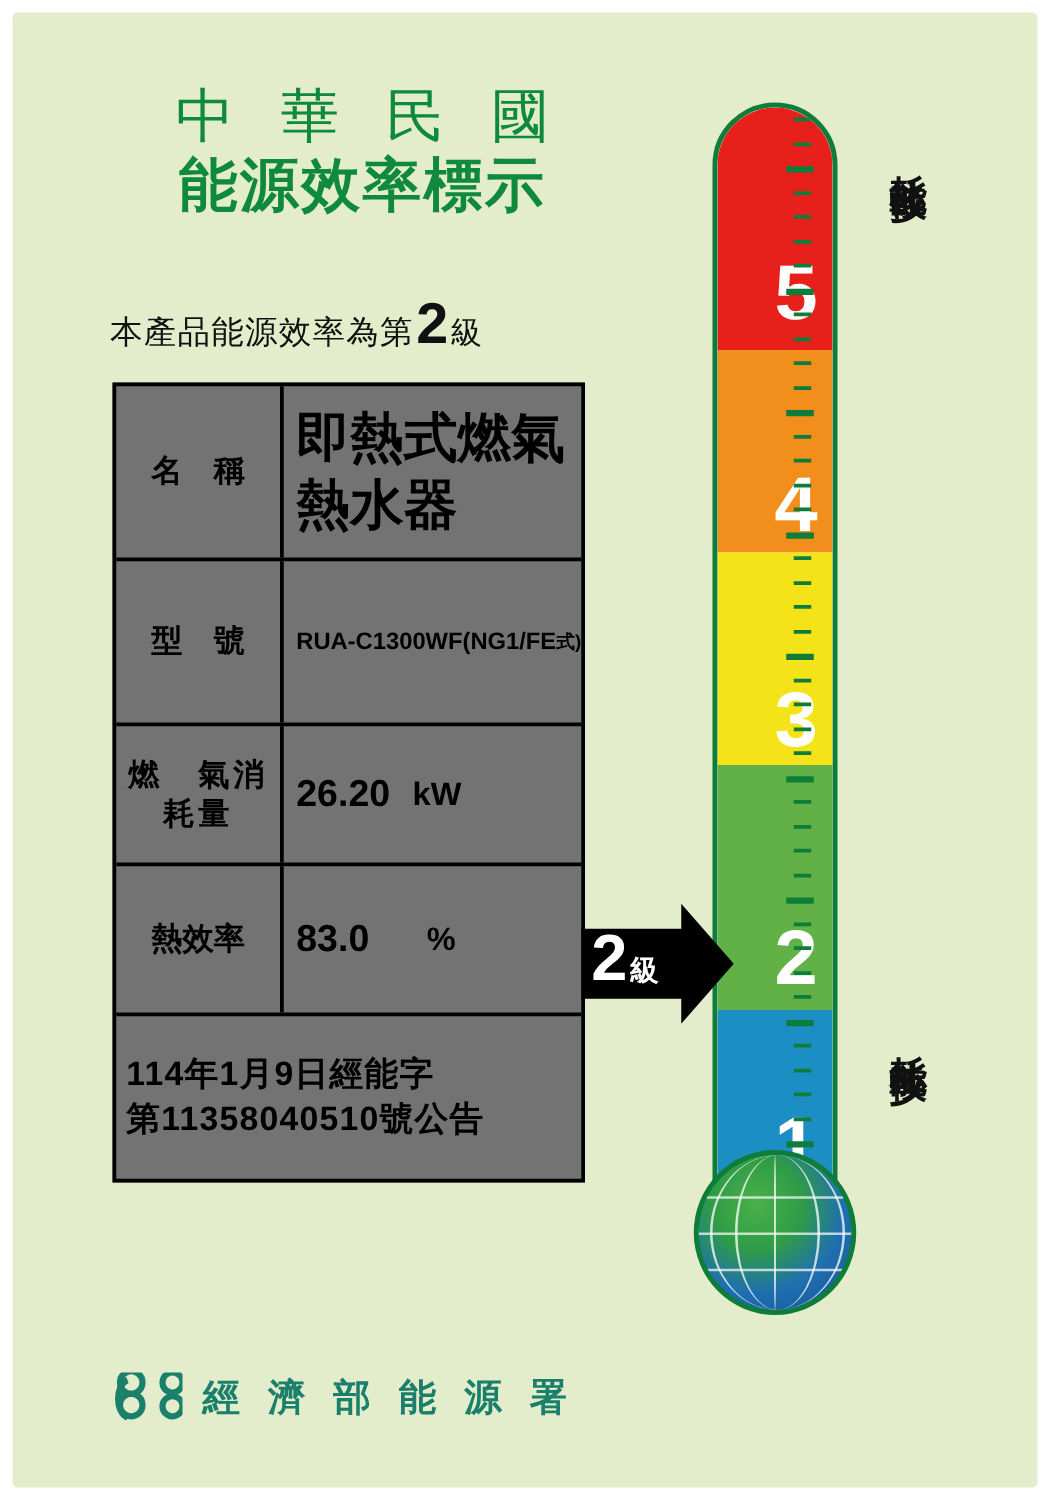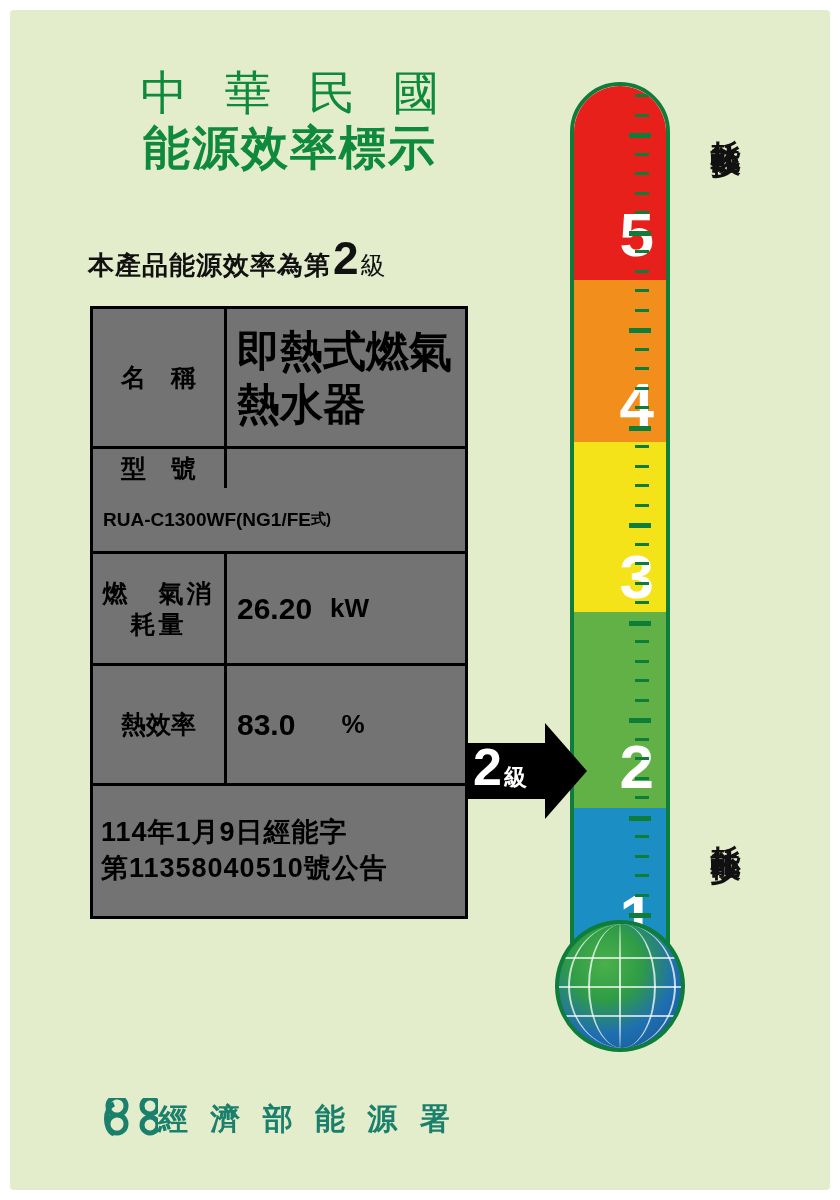--- a/index.html
+++ b/index.html
@@ -52,21 +52,21 @@
     left: 78px;
     top: 228px;
     width: 420px;
     display: flex;
     align-items: baseline;
     color: #111;
   }
   .subtitle-text {
     font-size: 26px;
     letter-spacing: 1px;
-    font-weight: 700;
+    font-weight: 400;
   }
   .subtitle-grade {
     font-size: 46px;
     font-weight: bold;
     line-height: 0.9;
     margin: 0 2px;
   }
   .subtitle-suffix {
     font-size: 25px;
   }
@@ -108,21 +108,21 @@
     padding-left: 10px;
     box-sizing: border-box;
     color: #000;
   }
   .row-name { height: 140px; }
   .row-name .tvalue {
     font-size: 43px;
     font-weight: bold;
     line-height: 1.22;
   }
-  .row-model { height: 105px; flex-direction: column; }
+  .row-model { height: 132px; }
   .row-model .tvalue {
     font-size: 19px;
     font-weight: bold;
     letter-spacing: 0px;
   }
   .row-model .model-suffix { font-size: 15px; }
   .row-gas { height: 112px; }
   .row-gas .tlabel { line-height: 1.22; letter-spacing: 3px; }
   .row-gas .tvalue { font-size: 30px; font-weight: bold; }
   .row-gas .unit { font-size: 26px; margin-left: 18px; font-weight: bold; }
@@ -151,24 +151,25 @@
   .reg-text {
     font-size: 21px;
     font-weight: bold;
     color: #000;
     letter-spacing: 0.5px;
   }
 
   
   .footer {
     position: absolute;
-    left: 92px;
+    left: 80px;
     top: 1088px;
     display: flex;
-    align-items: flex-end;
+    align-items: flex-start;
+    gap: 16px;
   }
   .footer-logo {
     width: 56px;
     height: 42px;
     position: relative;
   }
   .footer-text {
     font-size: 30px;
     letter-spacing: 7px;
     color: #1a7f6b;

